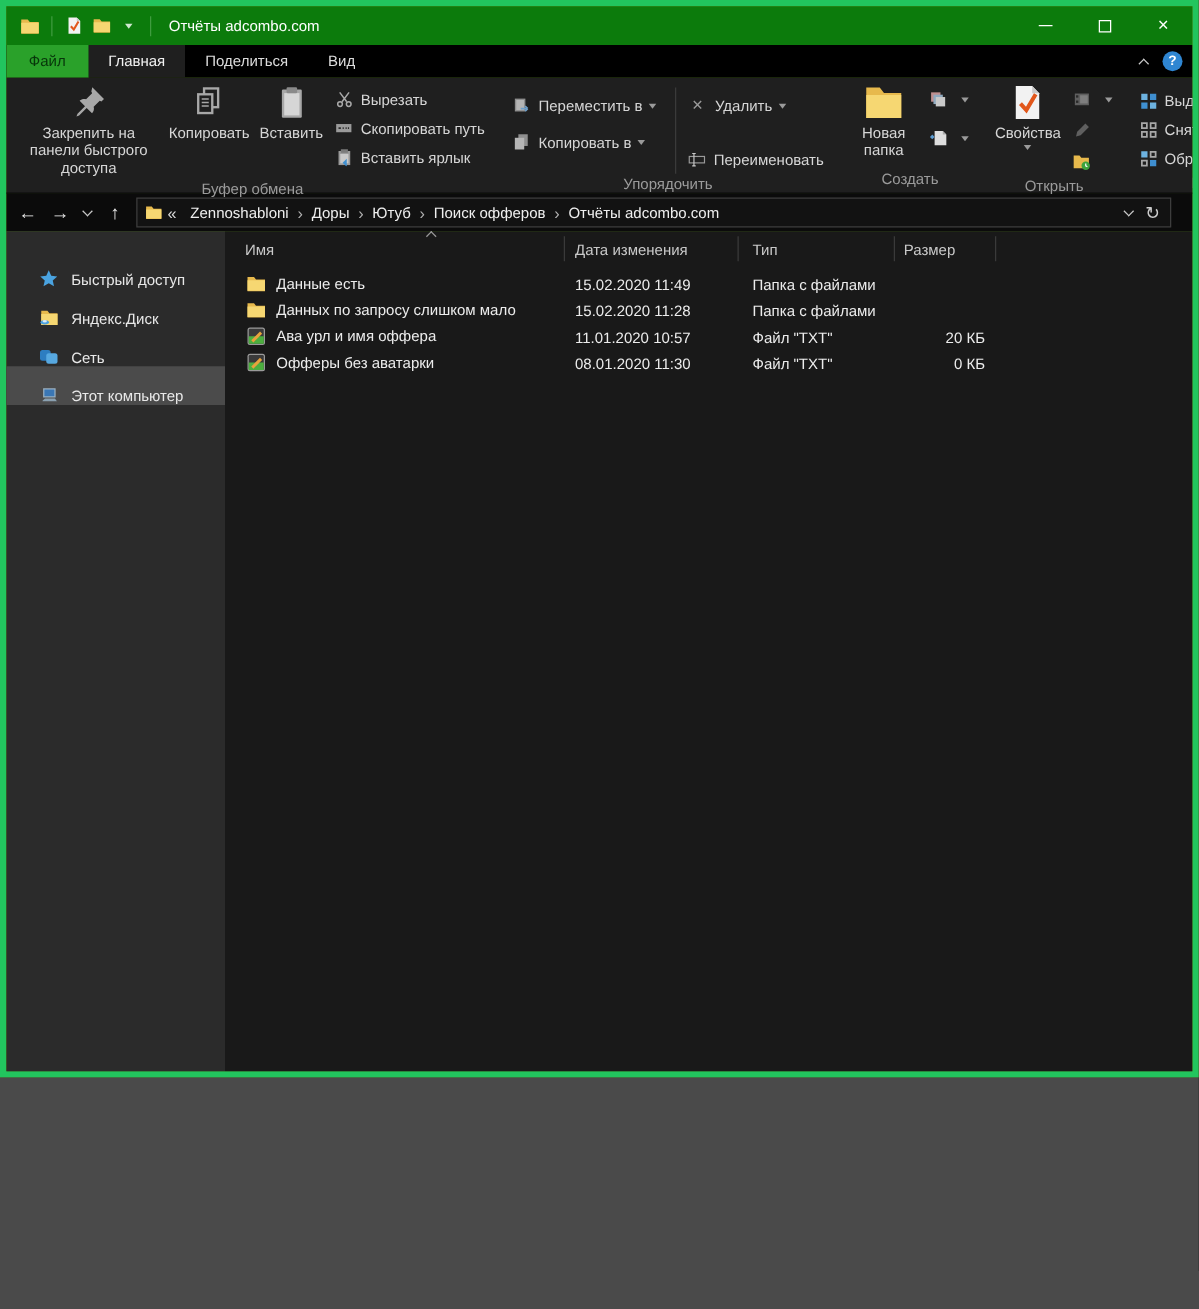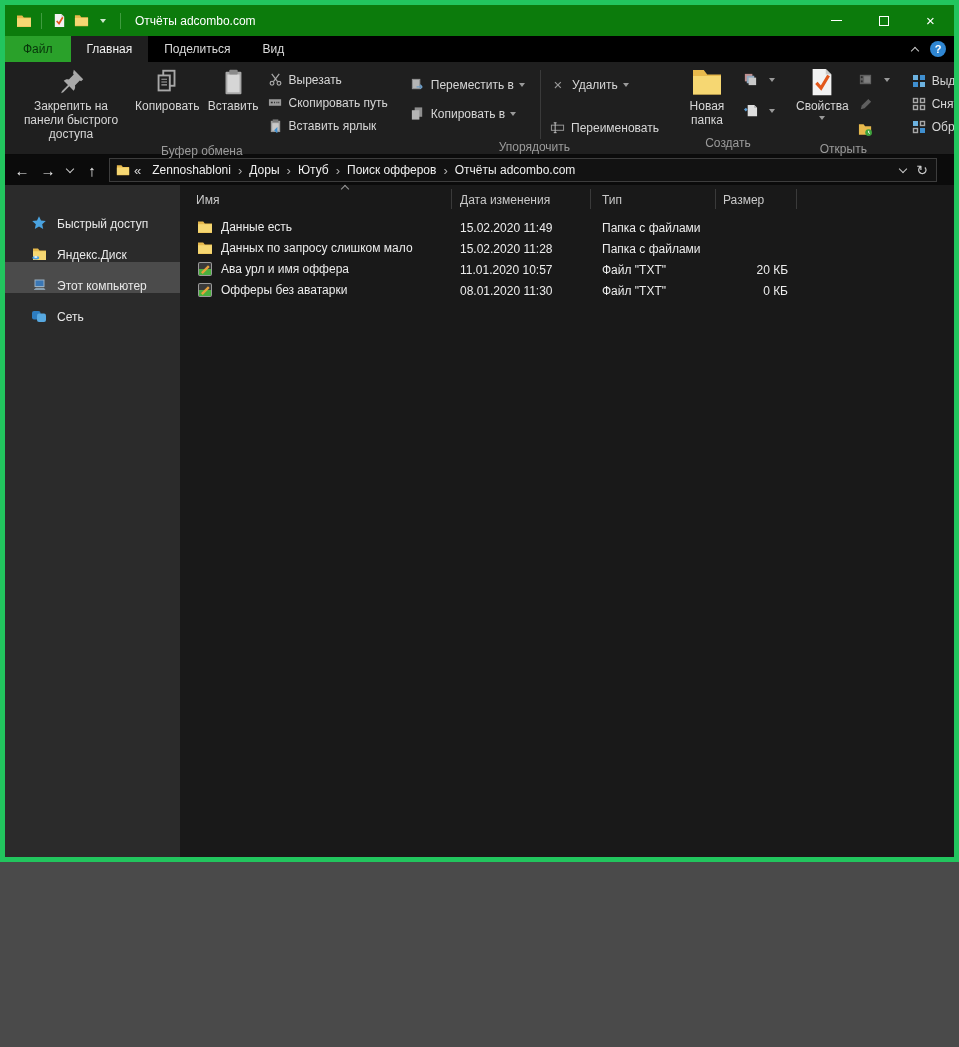--- a/index.html
+++ b/index.html
@@ -419,34 +419,34 @@
       </div>
       <div class="side-item">
         <svg width="16" height="16" viewBox="0 0 16 16">
             <path fill="#e7b94c" d="M2 2.5h5l1.5 2H15v9.5H2z"></path>
             <path fill="#f6d772" d="M2 5.2h13v8.8H2z"></path>
             <ellipse cx="4.8" cy="11.8" rx="3.4" ry="1.7" fill="#4aa0e0"></ellipse>
             <ellipse cx="4.8" cy="11" rx="1.7" ry="1" fill="#dceefb"></ellipse>
           </svg>
         <span>Яндекс.Диск</span>
       </div>
+      <div class="side-item">
+        <svg width="16" height="16" viewBox="0 0 16 16">
+            <rect x="1" y="3" width="8.5" height="8.5" rx="2" fill="#2d7dc1"></rect>
+            <rect x="6" y="5.5" width="9" height="8.5" rx="2" fill="#57a8e0"></rect>
+          </svg>
+        <span>Сеть</span>
+      </div>
       <div class="side-item selected">
         <svg width="16" height="16" viewBox="0 0 16 16">
             <path d="M3.5 2.5h10v7.5h-10z" fill="#9ab0c2"></path>
             <path d="M4.5 3.5h8v5.5h-8z" fill="#3a77b5"></path>
             <path d="M3 12.5l2-1.8h8l1.5 2.3H3z" fill="#8aa0b0"></path>
           </svg>
         <span>Этот компьютер</span>
-      </div>
-      <div class="side-item">
-        <svg width="16" height="16" viewBox="0 0 16 16">
-            <rect x="1" y="3" width="8.5" height="8.5" rx="2" fill="#2d7dc1"></rect>
-            <rect x="6" y="5.5" width="9" height="8.5" rx="2" fill="#57a8e0"></rect>
-          </svg>
-        <span>Сеть</span>
       </div>
     </div>
 
     <div class="main">
       <div class="fhead">
         <span class="sortcaret"></span>
         <span class="hcell" style="left:16px;">Имя</span>
         <div class="hdiv" style="left:271px;"></div>
         <span class="hcell" style="left:280px;">Дата изменения</span>
         <div class="hdiv" style="left:410px;"></div>

